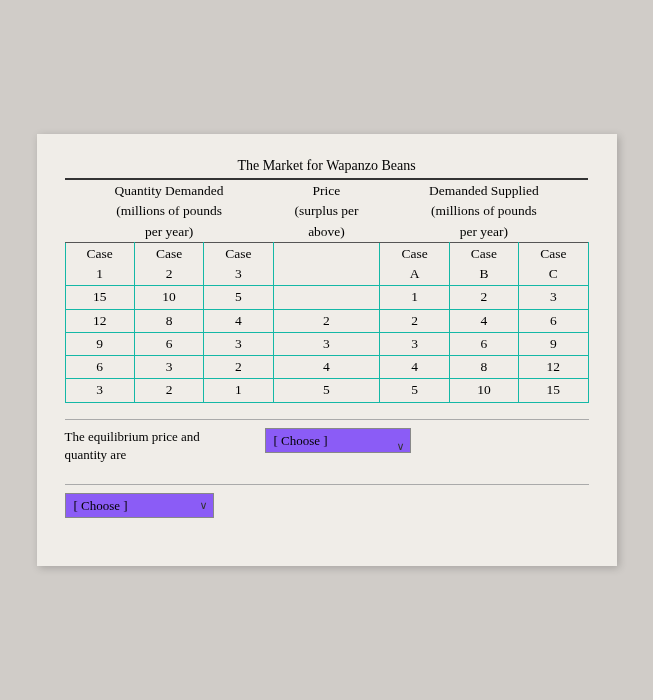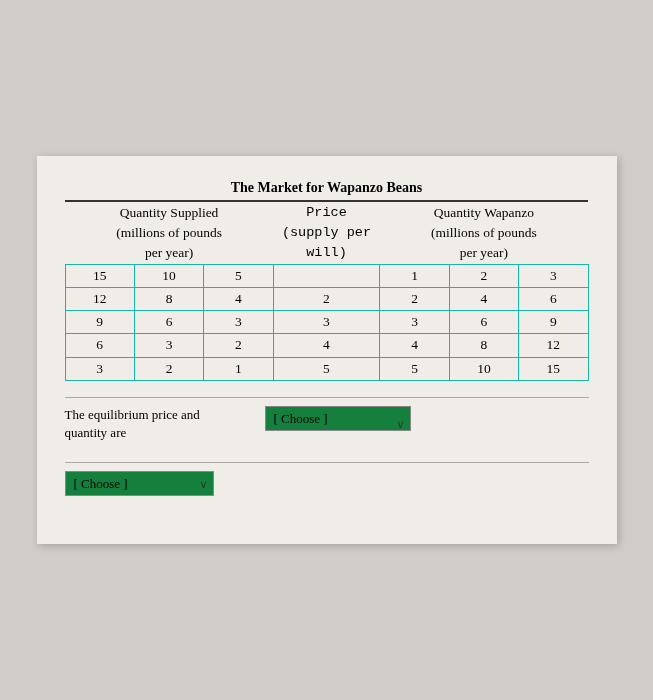--- a/index.html
+++ b/index.html
@@ -18,21 +18,21 @@
     .card {
       background: #f0ede8;
       width: 580px;
       padding: 24px 28px 28px 28px;
       box-shadow: 2px 2px 8px rgba(0,0,0,0.2);
     }
 
     .table-title {
       text-align: center;
       font-size: 14px;
-      font-weight: bold;
+      font-weight: normal;
       margin-bottom: 4px;
     }
 
     .refer-text {
       font-size: 13.5px;
       line-height: 1.5;
       margin-bottom: 32px;
     }
 
     .question-row {
@@ -45,21 +45,21 @@
 
     .question-label {
       font-size: 13px;
       flex: 0 0 auto;
       width: 180px;
       line-height: 1.4;
     }
 
     .dropdown-select {
       border: 1px solid #888;
-      background: #15803d;
+      background: #8b5cf6;
       padding: 4px 28px 4px 8px;
       font-size: 13px;
       font-family: 'Times New Roman', Times, serif;
       cursor: pointer;
       appearance: none;
       -webkit-appearance: none;
       position: relative;
       min-width: 130px;
     }
 
@@ -111,34 +111,43 @@
       <col class="col-demand2">
       <col class="col-demand3">
       <col class="col-price">
       <col class="col-supply1">
       <col class="col-supply2">
       <col class="col-supply3">
     </colgroup>
     <thead>
       <tr>
         <td colspan="3" style="border-top:2px solid #333; border-left:none; border-right:none; border-bottom:none; text-align:center; padding-bottom:0;">
-          <span>Quantity Supplied</span><br>
+          <span>Quantity Demanded</span><br>
           <span>(millions of pounds</span><br>
           <span>per year)</span>
         </td>
-        <td style="border-top:2px solid #333; border-left:none; border-right:none; border-bottom:none; text-align:center; padding-bottom:0;font-family:Liberation Mono, monospace;">
+        <td style="border-top:2px solid #333; border-left:none; border-right:none; border-bottom:none; text-align:center; padding-bottom:0;">
           <span>Price</span><br>
-          <span>(supply per</span><br>
-          <span>will)</span>
+          <span>(surplus per</span><br>
+          <span>above)</span>
         </td>
         <td colspan="3" style="border-top:2px solid #333; border-left:none; border-right:none; border-bottom:none; text-align:center; padding-bottom:0;">
-          <span>Quantity Wapanzo</span><br>
+          <span>Demanded Supplied</span><br>
           <span>(millions of pounds</span><br>
           <span>per year)</span>
         </td>
+      </tr>
+      <tr>
+        <td style="border-top:1px solid #555;">Case<br>1</td>
+        <td style="border-top:1px solid #555;">Case<br>2</td>
+        <td style="border-top:1px solid #555;">Case<br>3</td>
+        <td style="border-top:1px solid #555; border-left:none; border-right:none;"></td>
+        <td style="border-top:1px solid #555;">Case<br>A</td>
+        <td style="border-top:1px solid #555;">Case<br>B</td>
+        <td style="border-top:1px solid #555;">Case<br>C</td>
       </tr>
     </thead>
     <tbody>
       <tr>
         <td>15</td>
         <td>10</td>
         <td>5</td>
         <td style="border-left:none; border-right:none;"></td>
         <td>1</td>
         <td>2</td>

